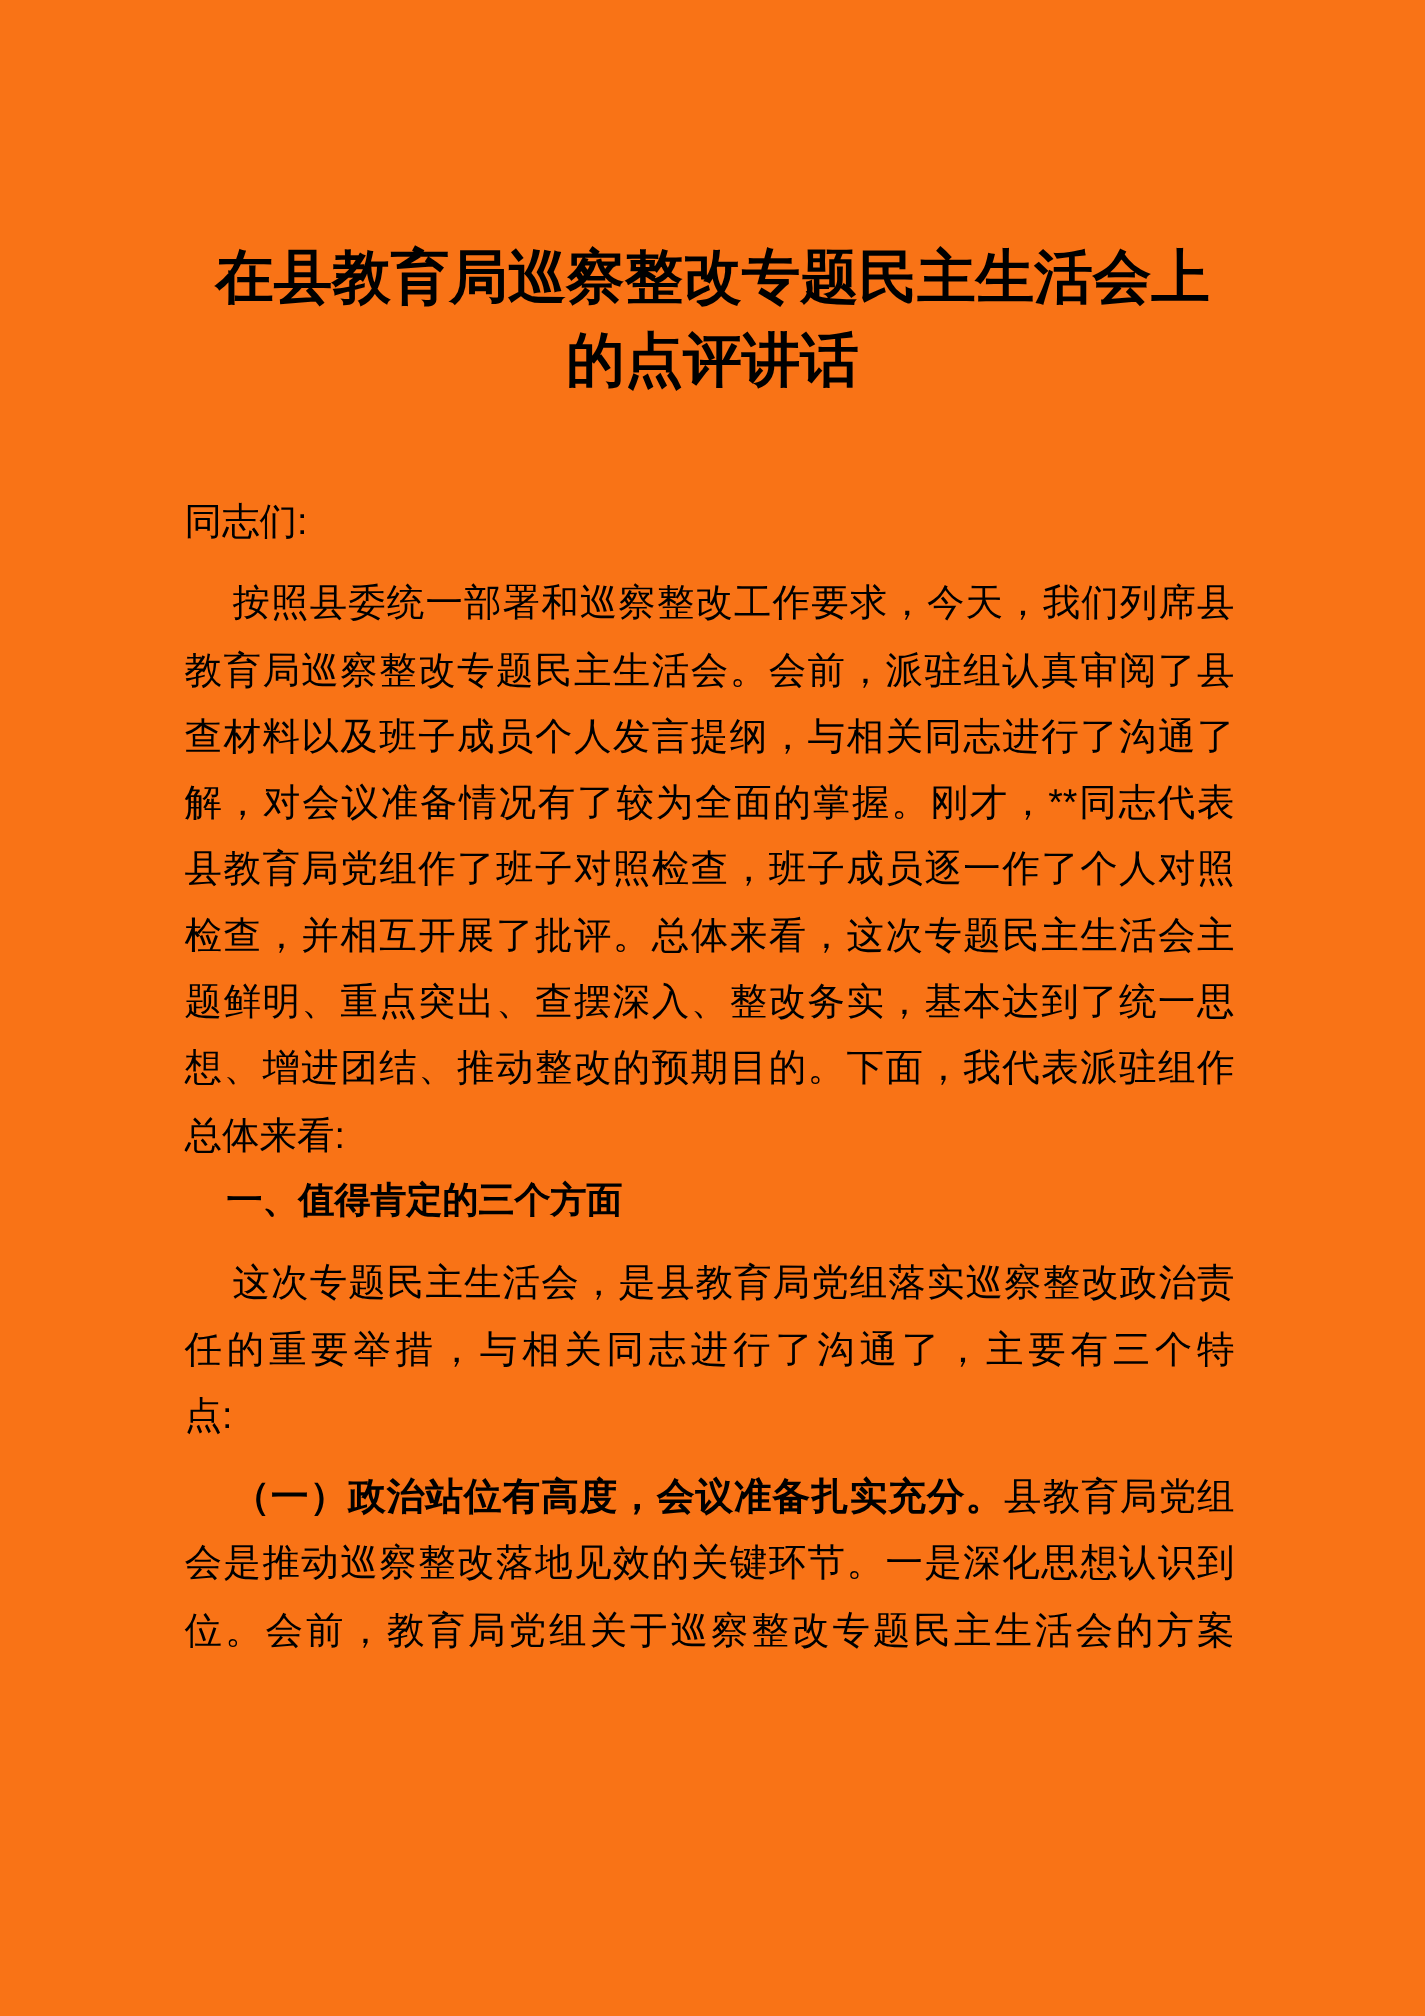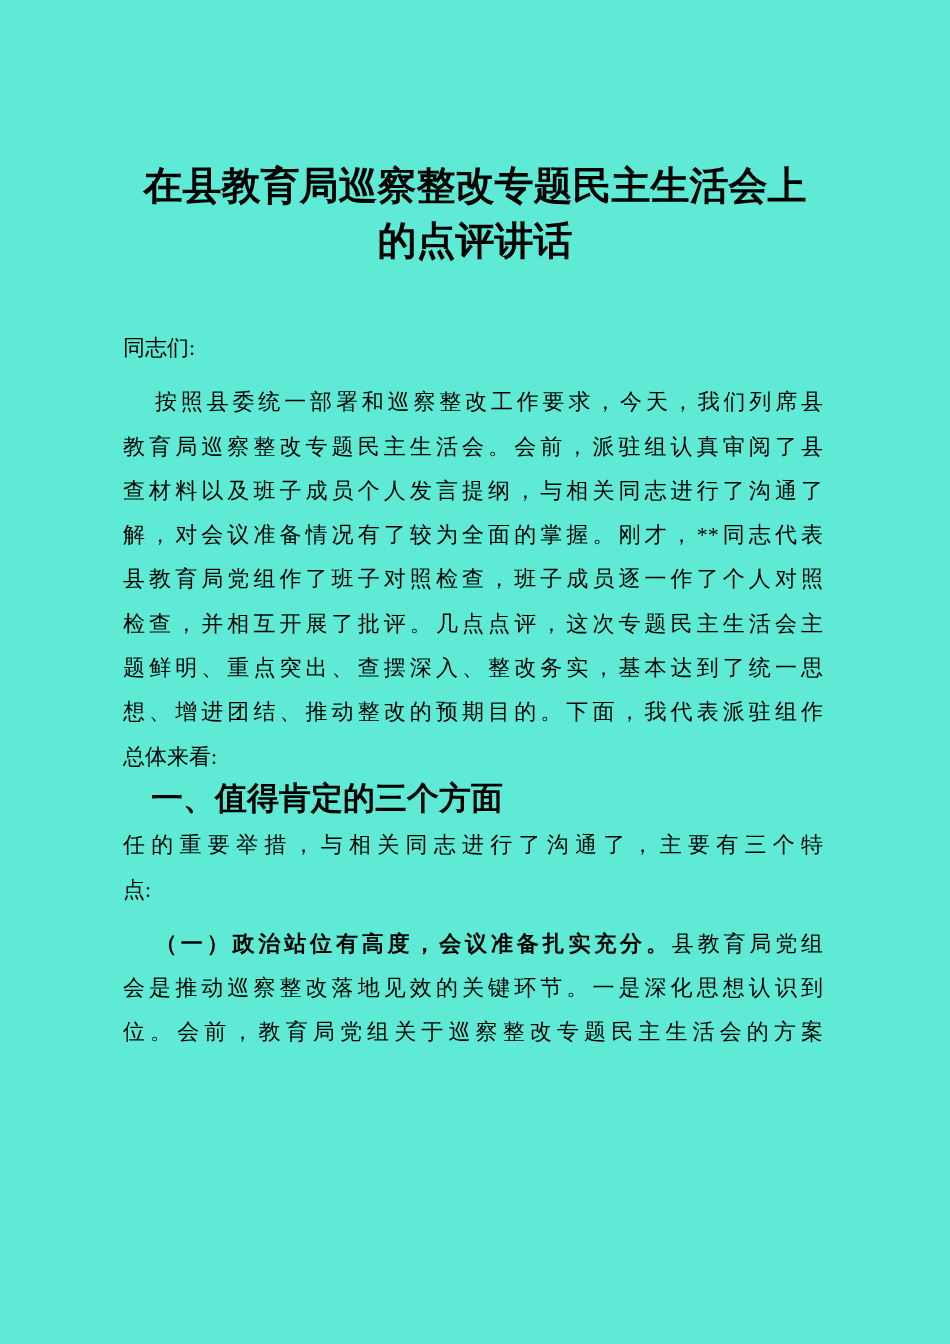--- a/index.html
+++ b/index.html
@@ -4,62 +4,62 @@
 <style>
   html, body {
     margin: 0;
     padding: 0;
     background: #ffffff;
   }
   .page {
     position: relative;
     width: 950px;
     height: 1344px;
-    background: #5eead4;
+    background: #f97316;
     overflow: hidden;
   }
   .doc-title {
     margin: 0;
     padding-top: 158px;
     text-align: center;
     font-family: "Liberation Serif", "DejaVu Serif", serif;
     font-weight: bold;
     font-size: 39px;
     line-height: 55px;
     color: #000000;
     letter-spacing: 0px;
   }
   .doc-body {
     margin-top: 58px;
     margin-left: 123px;
     width: 700px;
   }
   .line {
-    font-family: Liberation Serif, serif;
-    font-size: 22px;
+    font-family: Liberation Sans, sans-serif;
+    font-size: 25px;
     height: 44.3px;
     line-height: 44.3px;
     color: #000000;
     text-align: justify;
     text-align-last: justify;
     text-justify: inter-character;
     overflow: hidden;
   }
   .line.end {
     text-align: left;
     text-align-last: left;
   }
   .line.indent {
     text-indent: 32px;
     margin-top: 10px;
   }
   .line.heading {
-    font-family: Liberation Mono, monospace;
+    font-family: Liberation Sans, sans-serif;
     font-weight: bold;
-    font-size: 32px;
+    font-size: 24px;
     text-align: left;
     text-align-last: left;
     text-indent: 28px;
   }
   .bold-seg {
     font-weight: bold;
   }
 </style>
 </head>
 <body>
@@ -71,25 +71,26 @@
     <div>的点评讲话</div>
   </h1>
 
   <div class="doc-body">
     <div class="line end">同志们:</div>
     <div class="line indent">按照县委统一部署和巡察整改工作要求，今天，我们列席县</div>
     <div class="line">教育局巡察整改专题民主生活会。会前，派驻组认真审阅了县</div>
     <div class="line">查材料以及班子成员个人发言提纲，与相关同志进行了沟通了</div>
     <div class="line">解，对会议准备情况有了较为全面的掌握。刚才，**同志代表</div>
     <div class="line">县教育局党组作了班子对照检查，班子成员逐一作了个人对照</div>
-    <div class="line">检查，并相互开展了批评。几点点评，这次专题民主生活会主</div>
+    <div class="line">检查，并相互开展了批评。总体来看，这次专题民主生活会主</div>
     <div class="line">题鲜明、重点突出、查摆深入、整改务实，基本达到了统一思</div>
     <div class="line">想、增进团结、推动整改的预期目的。下面，我代表派驻组作</div>
     <div class="line end">总体来看:</div>
     <div class="line heading">一、值得肯定的三个方面</div>
+    <div class="line indent">这次专题民主生活会，是县教育局党组落实巡察整改政治责</div>
     <div class="line">任的重要举措，与相关同志进行了沟通了，主要有三个特</div>
     <div class="line end">点:</div>
     <div class="line indent">
       <span class="bold-seg">（一）政治站位有高度，会议准备扎实充分。</span><span>县教育局党组</span>
     </div>
     <div class="line">会是推动巡察整改落地见效的关键环节。一是深化思想认识到</div>
     <div class="line">位。会前，教育局党组关于巡察整改专题民主生活会的方案</div>
   </div>
 
 </div>

